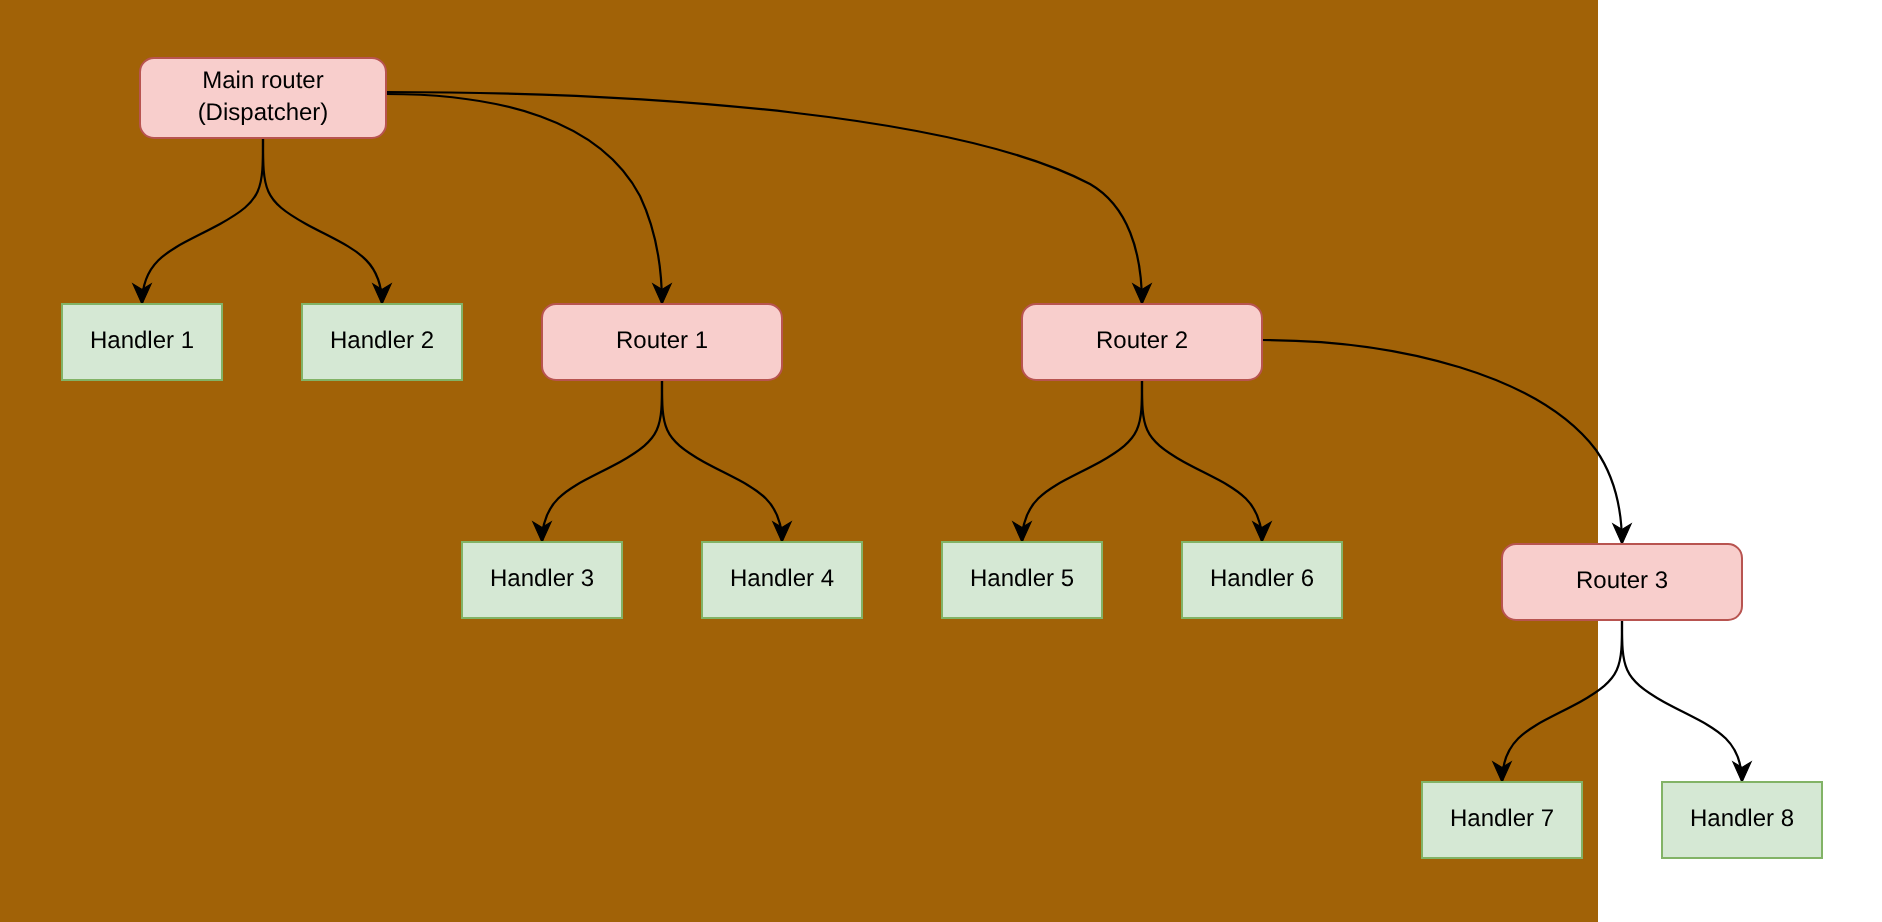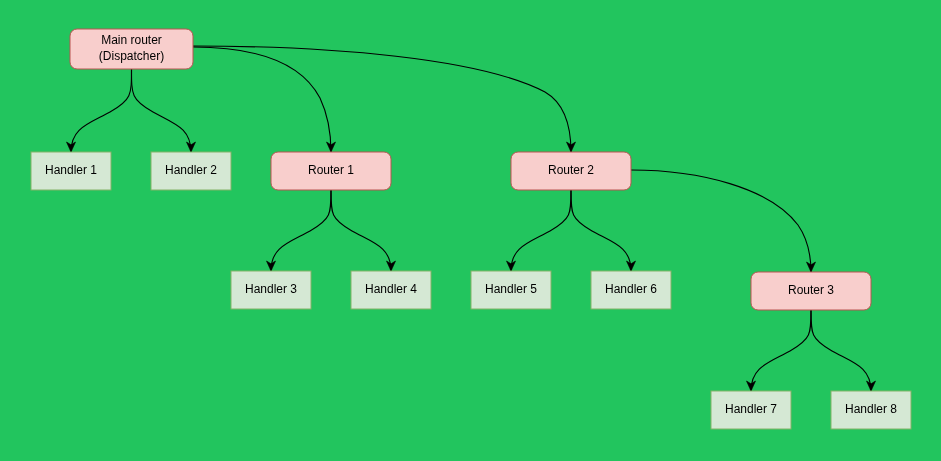--- a/index.html
+++ b/index.html
@@ -8,23 +8,23 @@
     background: #ffffff;
   }
   body {
     width: 941px;
     height: 461px;
     overflow: hidden;
     font-family: "Liberation Sans", sans-serif;
   }
   #diagram-canvas {
     position: relative;
-    width: 941px;
+    width: 799px;
     height: 461px;
-    background: #22c55e;
+    background: #a16207;
   }
   svg#graph {
     position: absolute;
     top: 0;
     left: 0;
     width: 941px;
     height: 461px;
   }
   .node-rect {
     stroke-width: 1;

